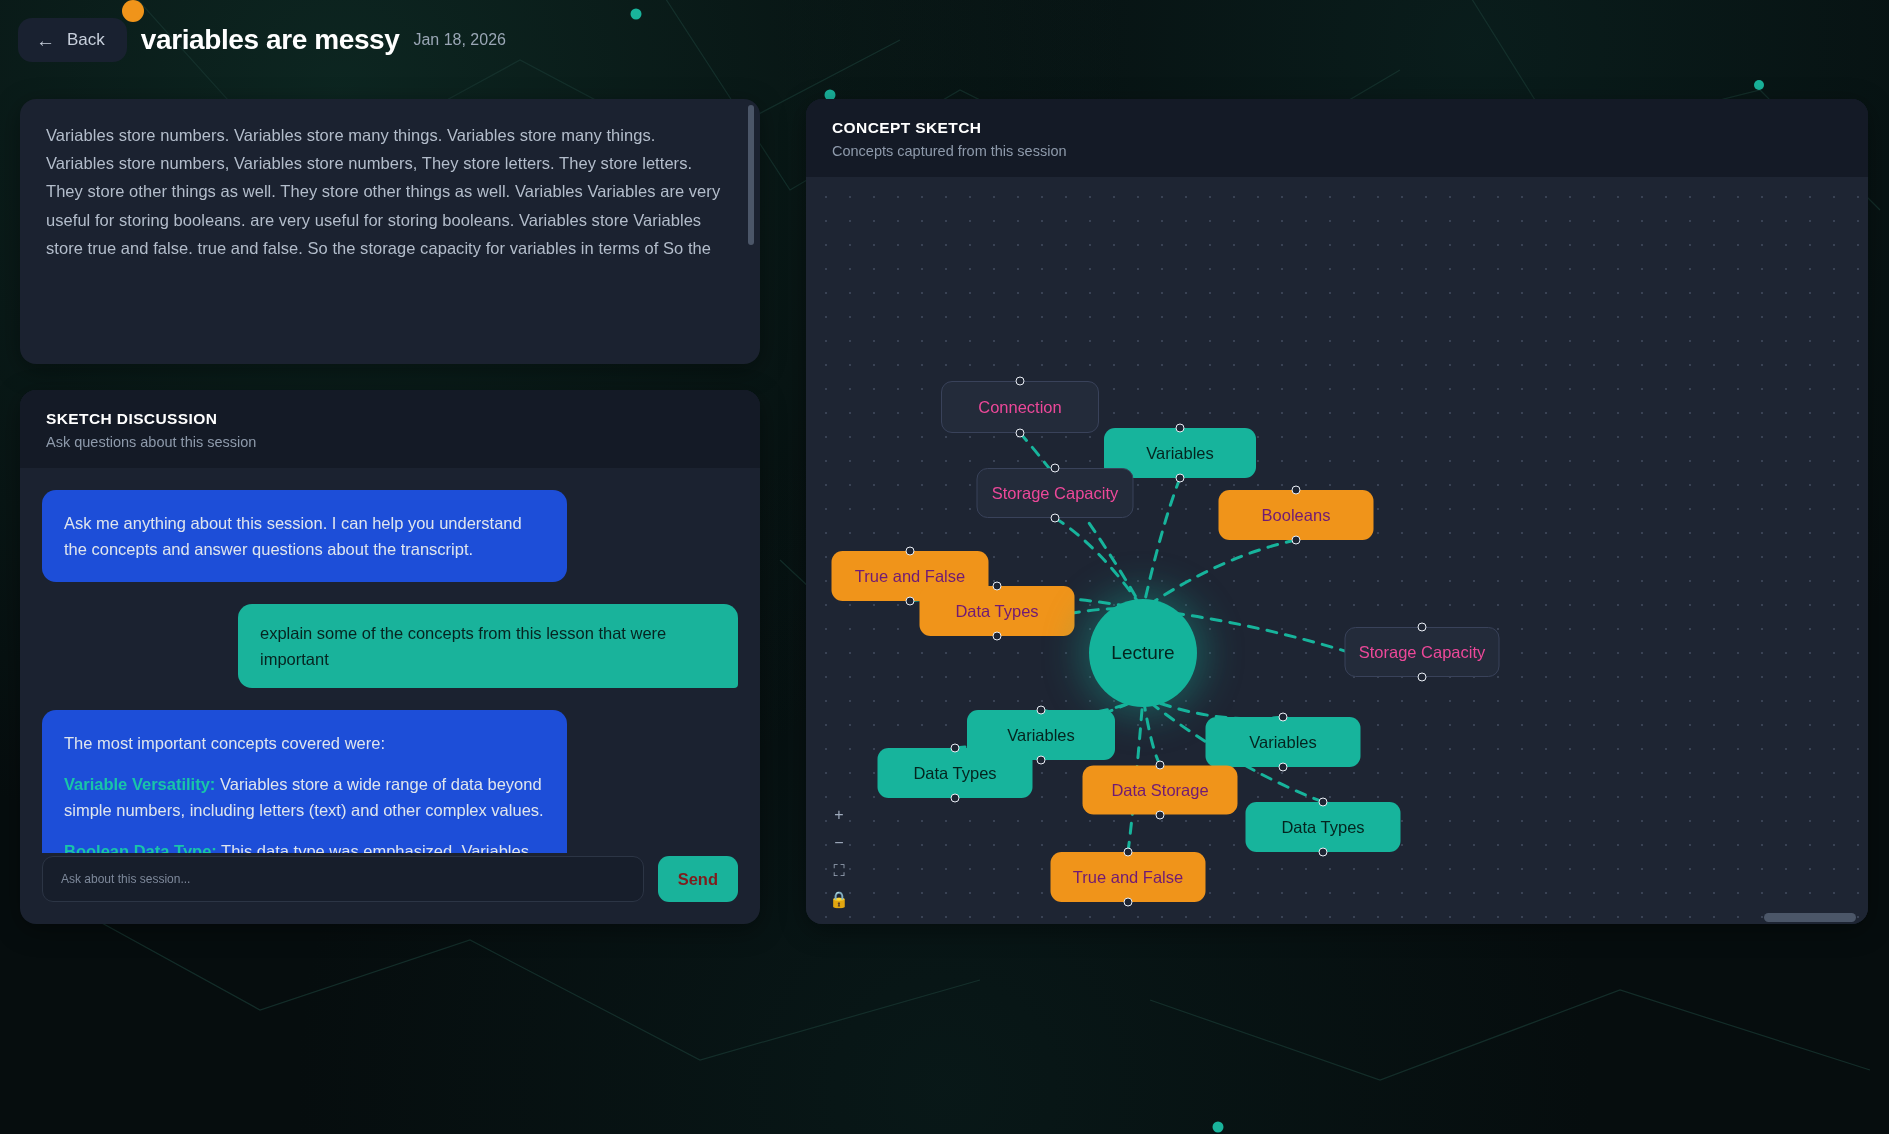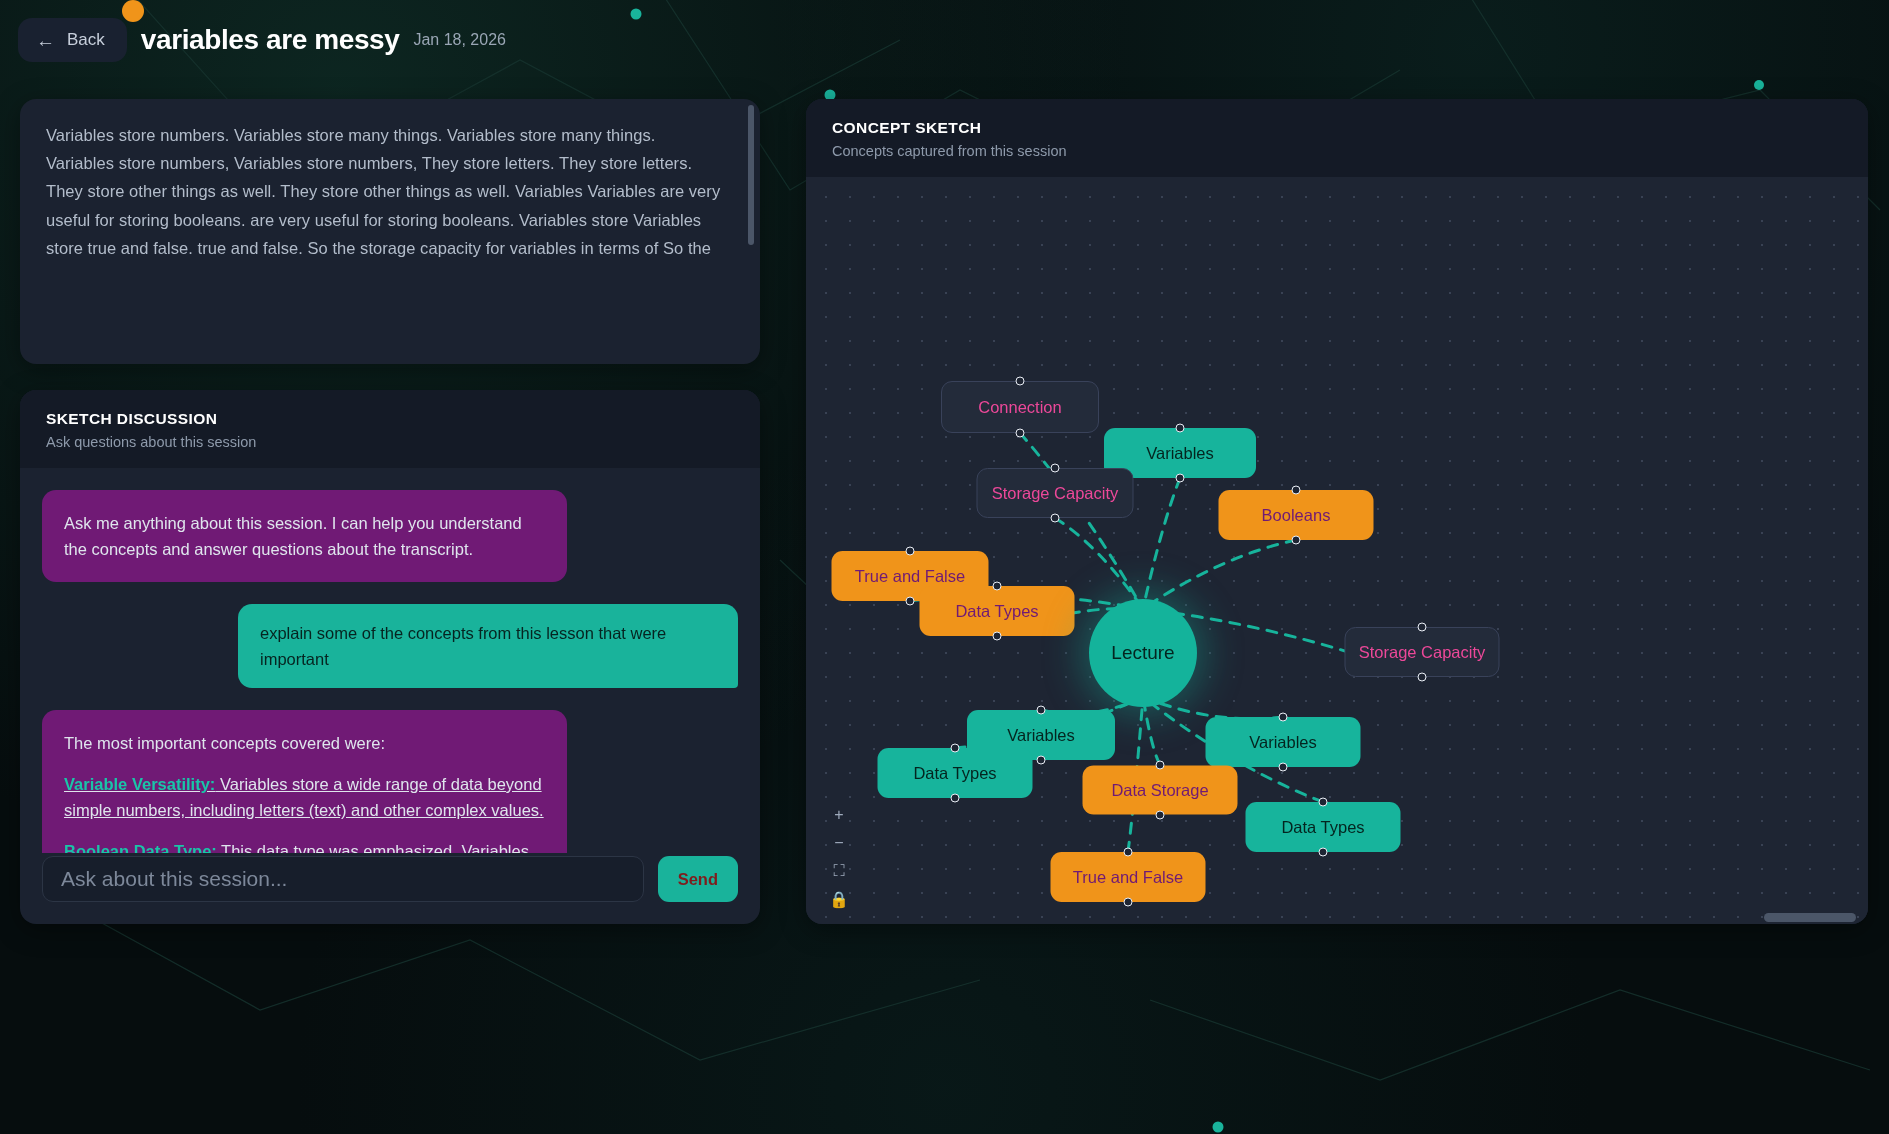--- a/index.html
+++ b/index.html
@@ -74,41 +74,41 @@
 
   
   #chat-card { left: 20px; top: 390px; width: 740px; height: 534px; }
   #chat-body {
     height: 385px; padding: 22px 22px 0 22px; overflow: hidden;
     display: flex; flex-direction: column; gap: 22px;
   }
   .msg { max-width: 525px; font-size: 16.5px; line-height: 26px; }
   .msg.assistant {
     align-self: flex-start;
-    background: #701a75; color: #dfe5ed;
+    background: #1d4ed8; color: #dfe5ed;
     border-radius: 14px; padding: 20px 22px;
   }
   .msg.user {
     align-self: flex-end;
     background: #19b39b; color: #062420;
     border-radius: 14px 14px 4px 14px; padding: 16px 22px;
     max-width: 500px;
   }
-  .msg p + p { margin-top: 15px; text-decoration: underline; }
+  .msg p + p { margin-top: 15px; }
   .kw { color: #19c5a8; font-weight: 700; }
 
   #chat-input-row {
     position: absolute; left: 0; bottom: 0; width: 100%;
     padding: 18px 22px 22px 22px;
     display: flex; gap: 14px; align-items: center;
   }
   #chat-input {
     flex: 1; height: 46px; border-radius: 11px;
     background: #171e2b; border: 1px solid #2c3545;
-    color: #cfd6e1; font-size: 21px; font-family: inherit;
+    color: #cfd6e1; font-size: 12px; font-family: inherit;
     padding: 0 18px; outline: none;
   }
   #chat-input::placeholder { color: #7d889a; }
   #send-btn {
     height: 46px; min-width: 78px; border: none; border-radius: 11px;
     background: #19b39b; color: #7f1d1d; font-size: 16.5px; font-weight: 700;
     font-family: inherit; cursor: pointer; padding: 0 20px;
   }
 
   

